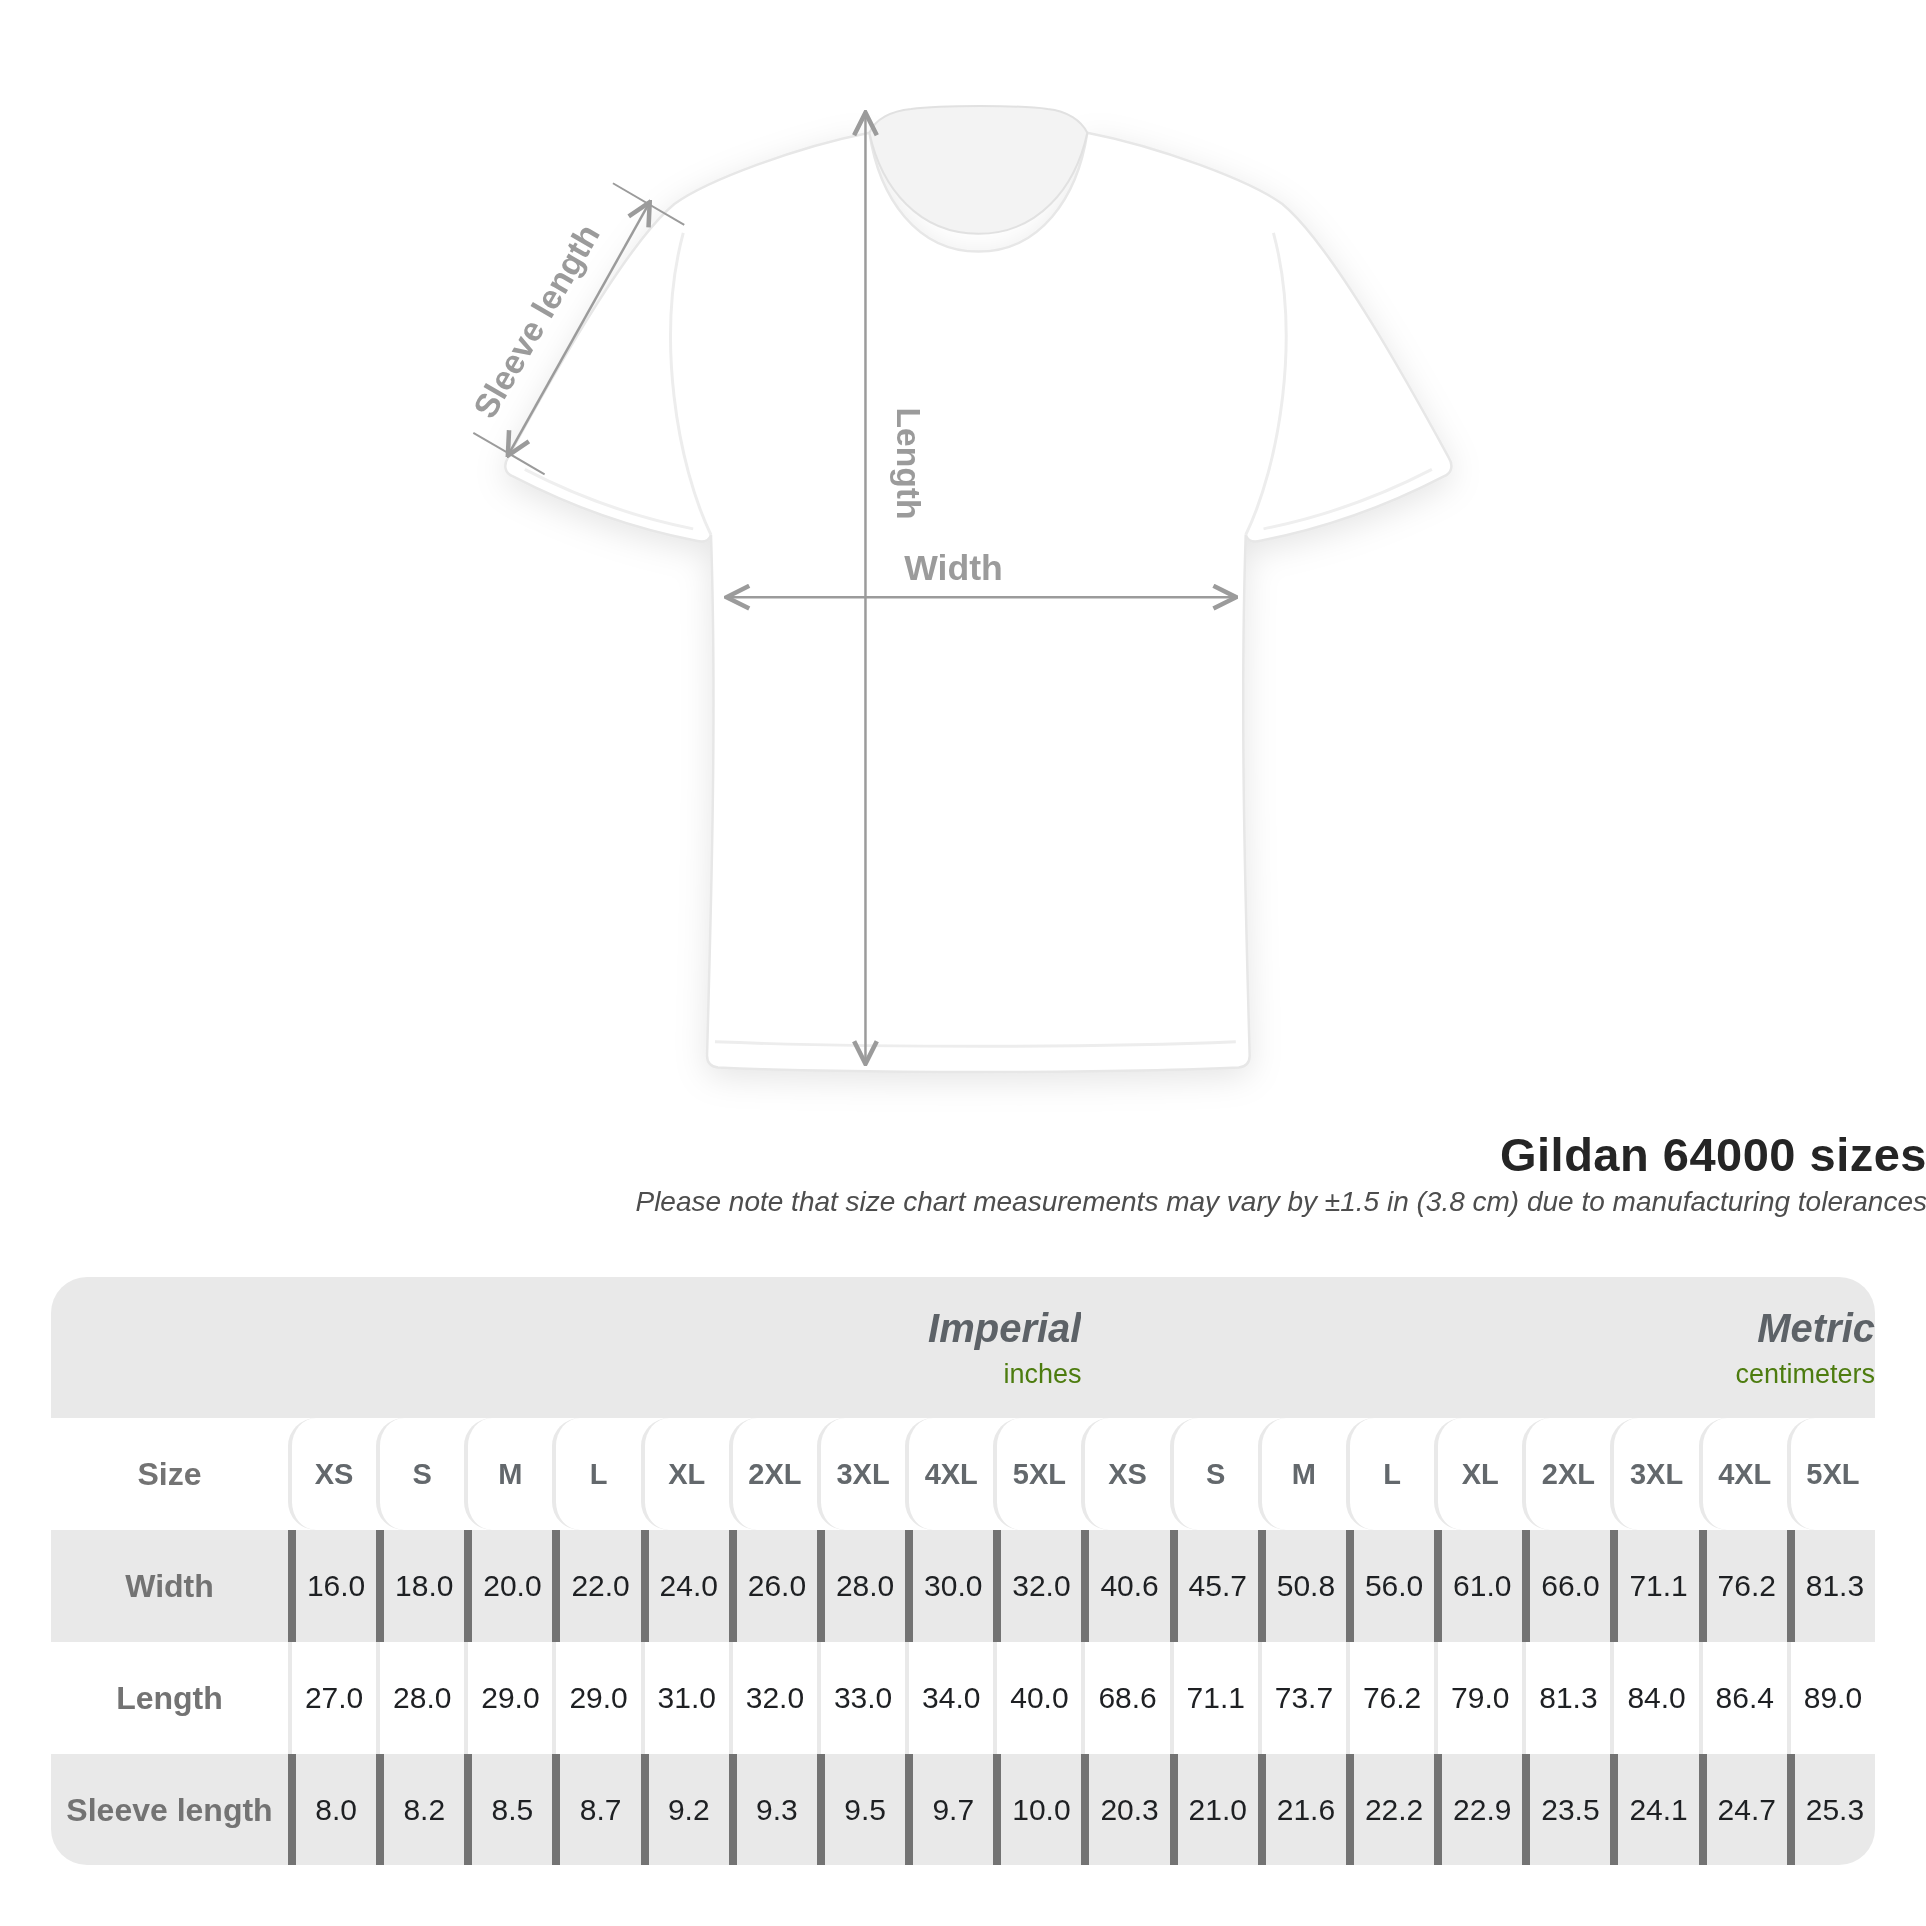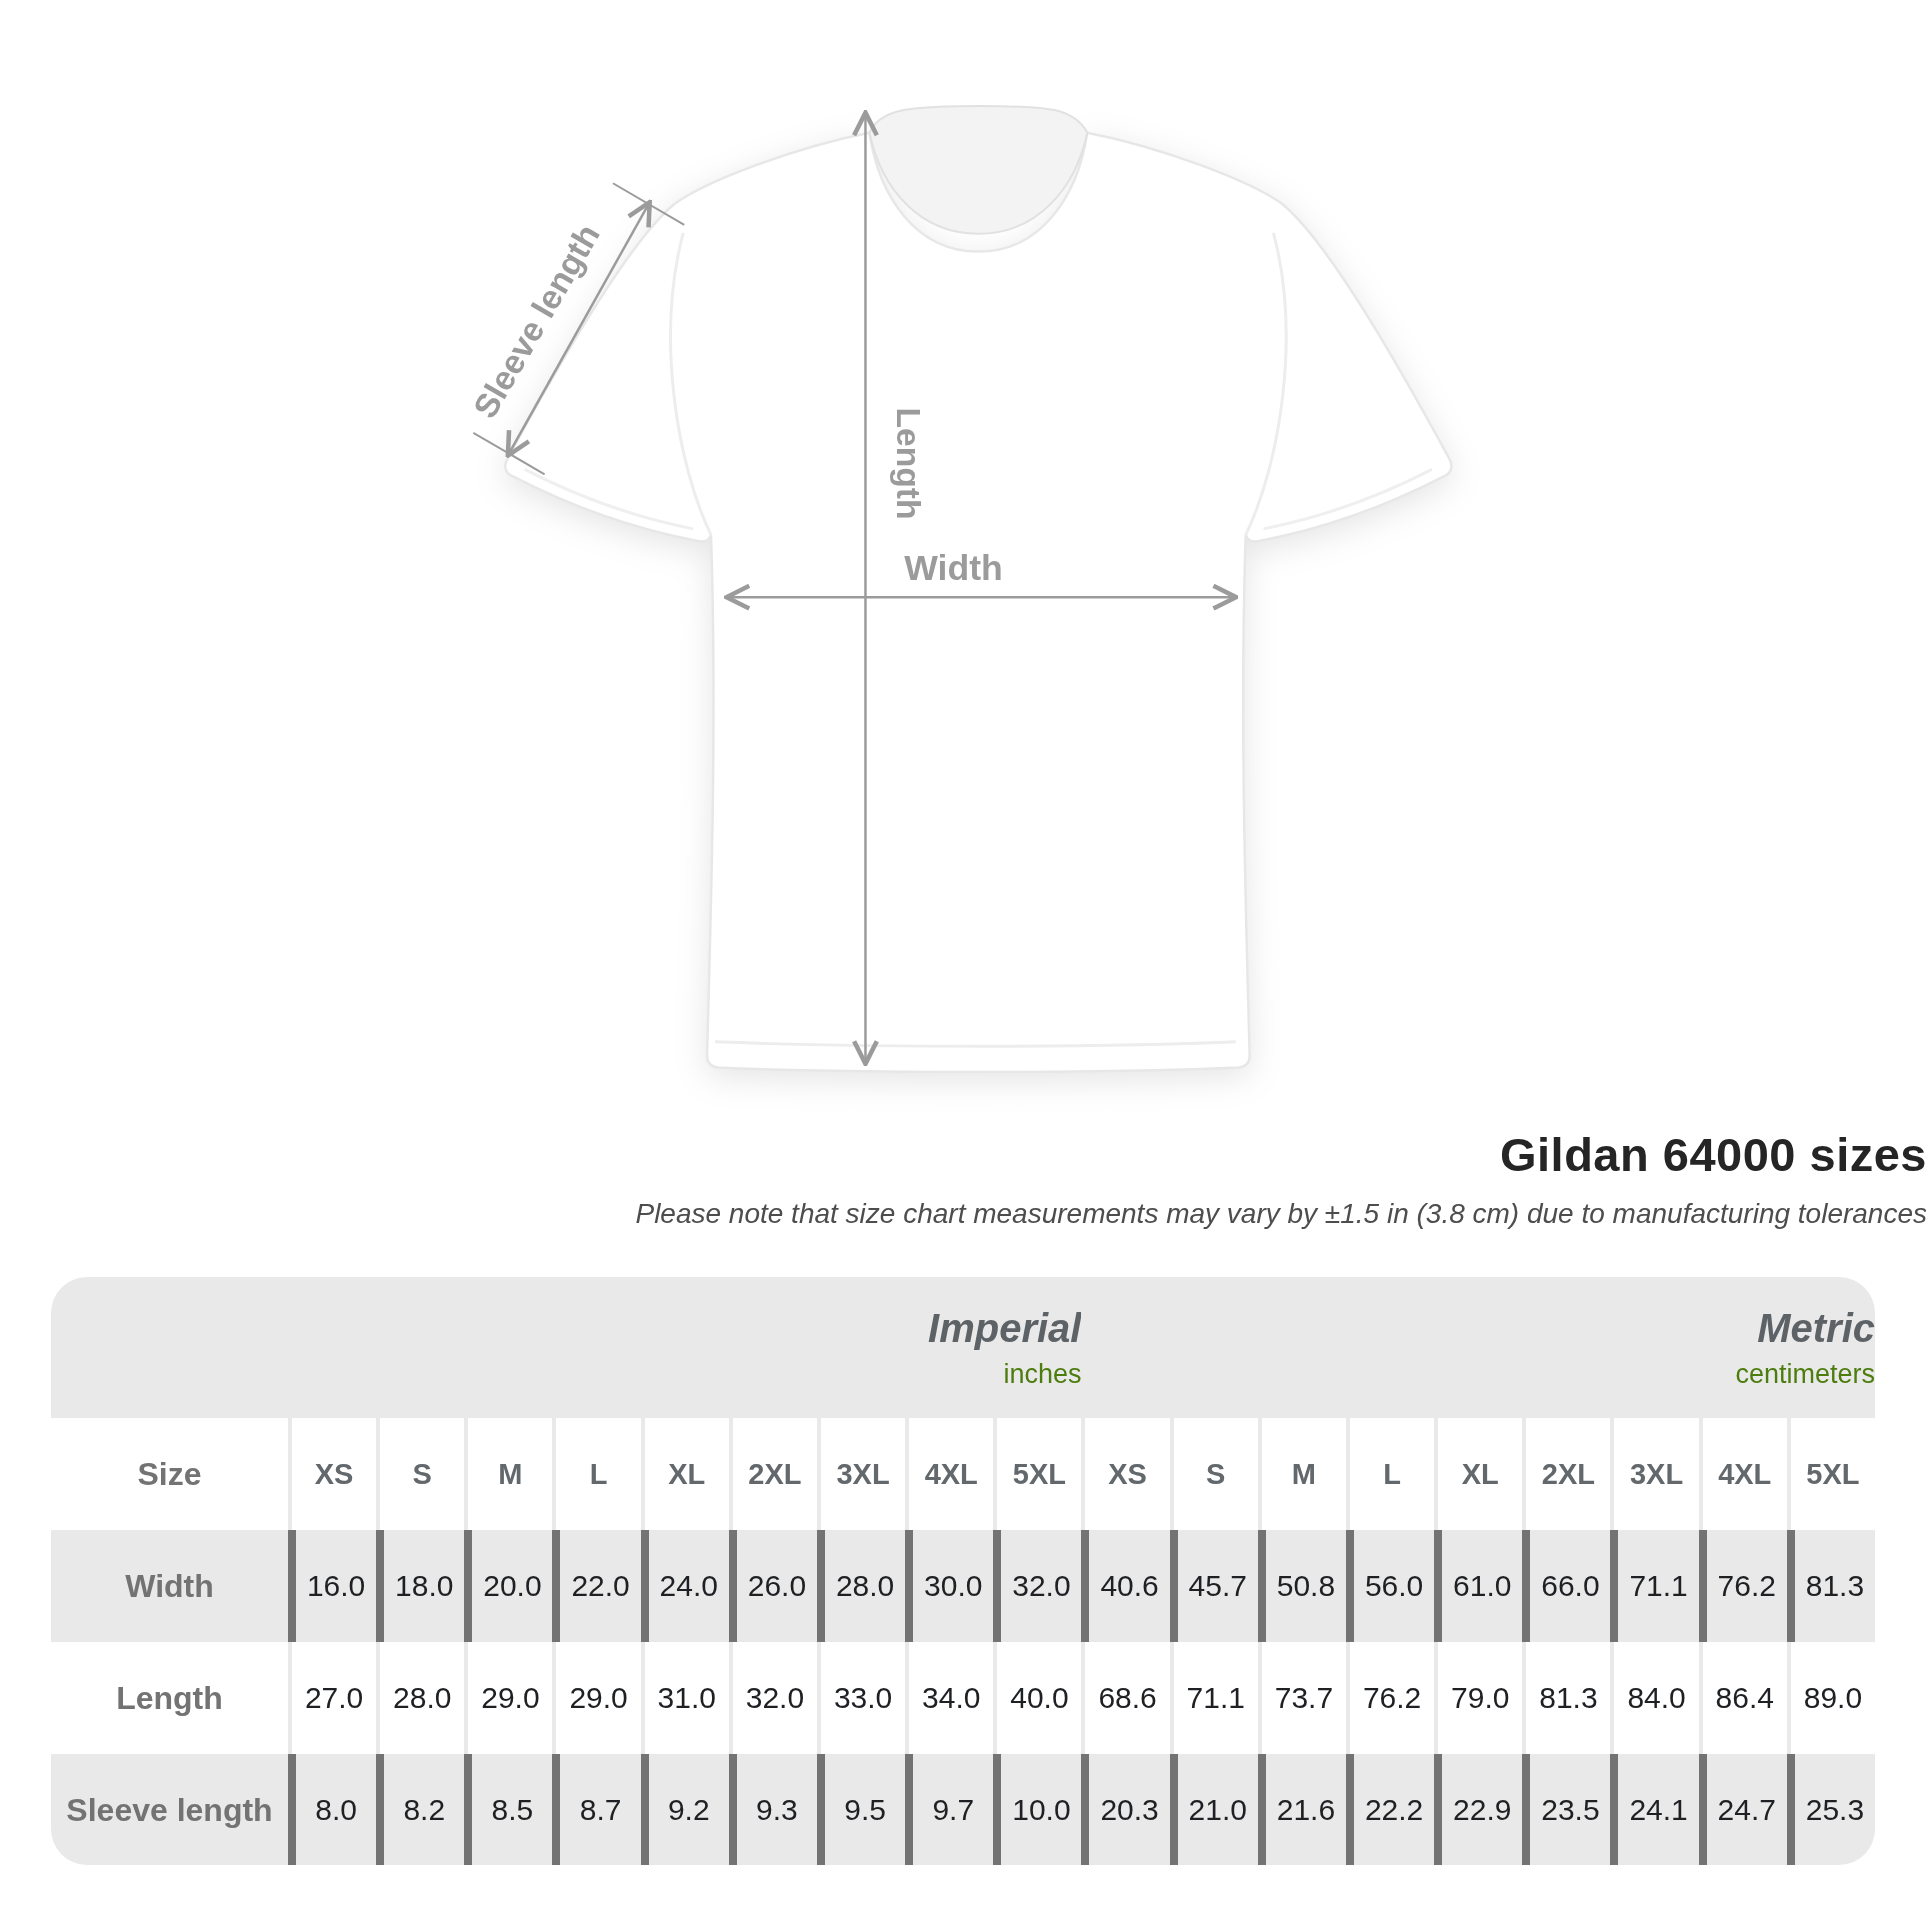--- a/index.html
+++ b/index.html
@@ -18,21 +18,21 @@
 
   
   .title-block{
     position:absolute;left:0;top:1127px;width:1927px;
     text-align:right;
   }
   .page-title{
     font-size:47px;font-weight:bold;color:#252525;letter-spacing:0.5px;
   }
   .page-subtitle{
-    margin-top:16px;
+    margin-top:4px;
     font-size:28px;font-style:italic;color:#4d4d4d;
   }
 
   
   .size-table{
     position:absolute;left:51px;top:1277px;width:1824px;height:588px;
     display:grid;
     grid-template-columns:237px repeat(18, 1fr);
     grid-template-rows:141px 112px 112px 112px 112px;
     border-radius:36px;overflow:hidden;
@@ -49,21 +49,21 @@
   .band-sub{font-size:27px;color:#4d7c0f;}
 
   .cell{
     display:flex;align-items:center;justify-content:center;
     font-size:30px;white-space:nowrap;
   }
   .r-white{background:#ffffff;}
   .r-gray{background:#e9e9e9;}
   .sep-w{border-left:4px solid #e9e9e9;}  
   .sep-g{border-left:8px solid #737373;}  
-  .head{font-weight:bold;color:#63686c;font-size:29px;}
+  .head{font-weight:bold;color:#63686c;font-size:29px;border-radius:28px;}
   .rowlabel{font-weight:bold;color:#737373;font-size:32px;}
   .val{color:#1e2023;}
 </style>
 </head>
 <body>
 
 <div class="diagram">
   <svg width="1927" height="1129" viewBox="0 0 1946 1140" xmlns="http://www.w3.org/2000/svg">
     <defs>
       <marker id="arrowV" viewBox="0 0 12 12" refX="10" refY="6" markerWidth="11" markerHeight="11" orient="auto-start-reverse">

